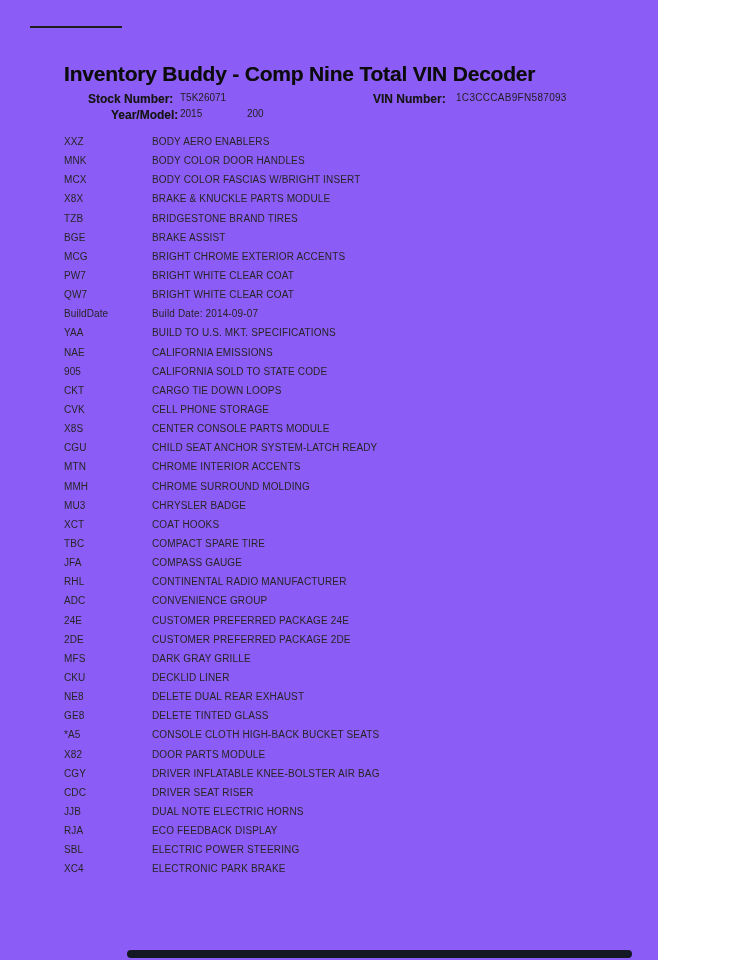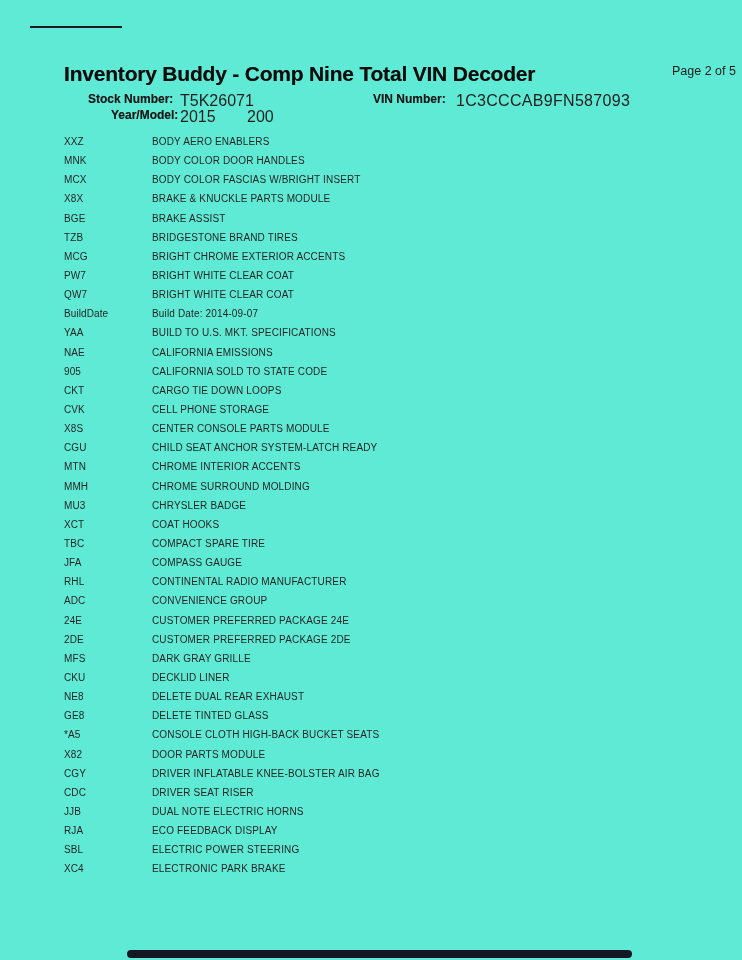--- a/index.html
+++ b/index.html
@@ -1,20 +1,20 @@
 <!DOCTYPE html>
 <html><head>
 <meta charset="utf-8">
 <style>
   html, body { margin: 0; padding: 0; background: #ffffff; }
   .sheet {
     position: relative;
-    width: 742px;
+    width: 658px;
     height: 960px;
-    background: #5eead4;
+    background: #8b5cf6;
     overflow: hidden;
     font-family: "Liberation Sans", sans-serif;
     color: #222222;
   }
   .artifact-top {
     position: absolute;
     left: 30px; top: 26px;
     width: 92px; height: 2px;
     background: #1d1d1d;
   }
@@ -39,21 +39,21 @@
   .meta-label {
     position: absolute;
     font-size: 12px;
     font-weight: 700;
     color: #161616;
     white-space: nowrap;
     text-shadow: 0 0 0.4px rgba(30,30,30,.5);
   }
   .meta-value {
     position: absolute;
-    font-size: 16px;
+    font-size: 10px;
     color: #1e1e1e;
     white-space: nowrap;
   }
   .l-stock { left: 88px;  top: 92px; }
   .v-stock { left: 180px; top: 92px; }
   .l-vin   { left: 373px; top: 92px; }
   .v-vin   { left: 456px; top: 92px; letter-spacing: 0.3px; }
   .l-ym    { left: 103px; top: 108px; margin-left: 8px; }
   .v-year  { left: 180px; top: 108px; }
   .v-model { left: 247px; top: 108px; }
@@ -118,28 +118,28 @@
       </div>
       <div class="row">
         <span class="code">MCX</span>
         <span class="desc">BODY COLOR FASCIAS W/BRIGHT INSERT</span>
       </div>
       <div class="row">
         <span class="code">X8X</span>
         <span class="desc">BRAKE &amp; KNUCKLE PARTS MODULE</span>
       </div>
       <div class="row">
+        <span class="code">TZB</span>
+        <span class="desc">BRIDGESTONE BRAND TIRES</span>
+      </div>
+      <div class="row">
         <span class="code">BGE</span>
         <span class="desc">BRAKE ASSIST</span>
       </div>
       <div class="row">
-        <span class="code">TZB</span>
-        <span class="desc">BRIDGESTONE BRAND TIRES</span>
-      </div>
-      <div class="row">
         <span class="code">MCG</span>
         <span class="desc">BRIGHT CHROME EXTERIOR ACCENTS</span>
       </div>
       <div class="row">
         <span class="code">PW7</span>
         <span class="desc">BRIGHT WHITE CLEAR COAT</span>
       </div>
       <div class="row">
         <span class="code">QW7</span>
         <span class="desc">BRIGHT WHITE CLEAR COAT</span>

